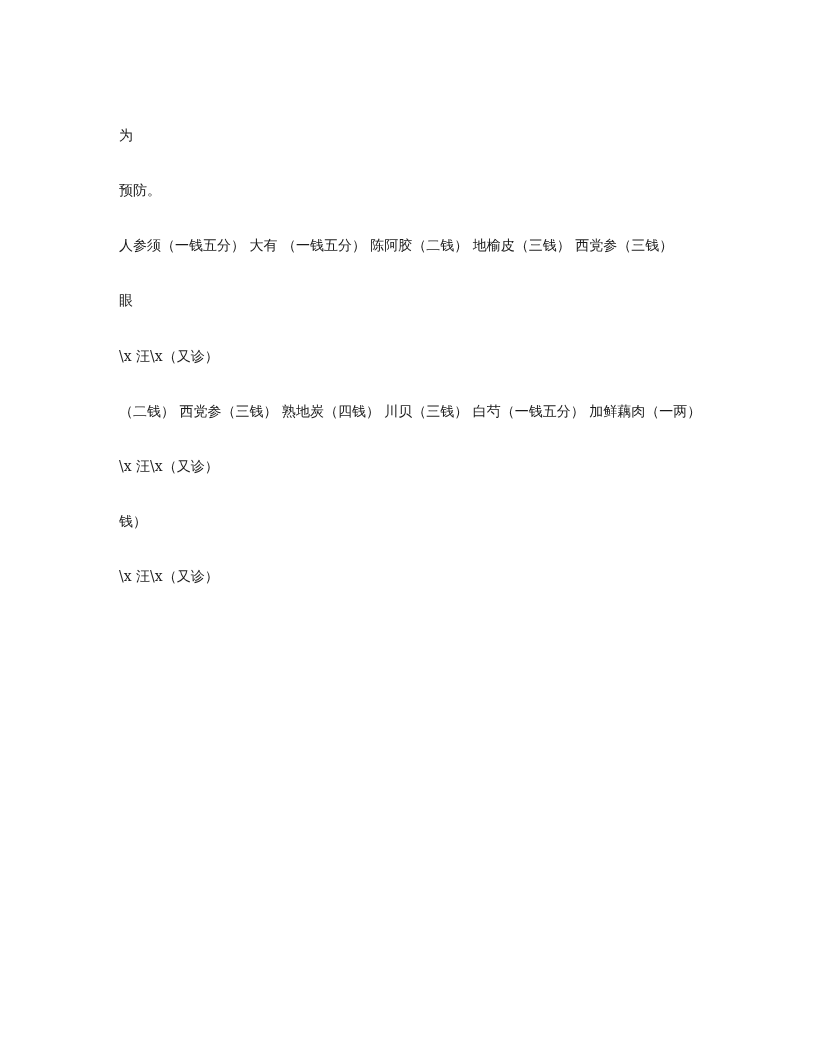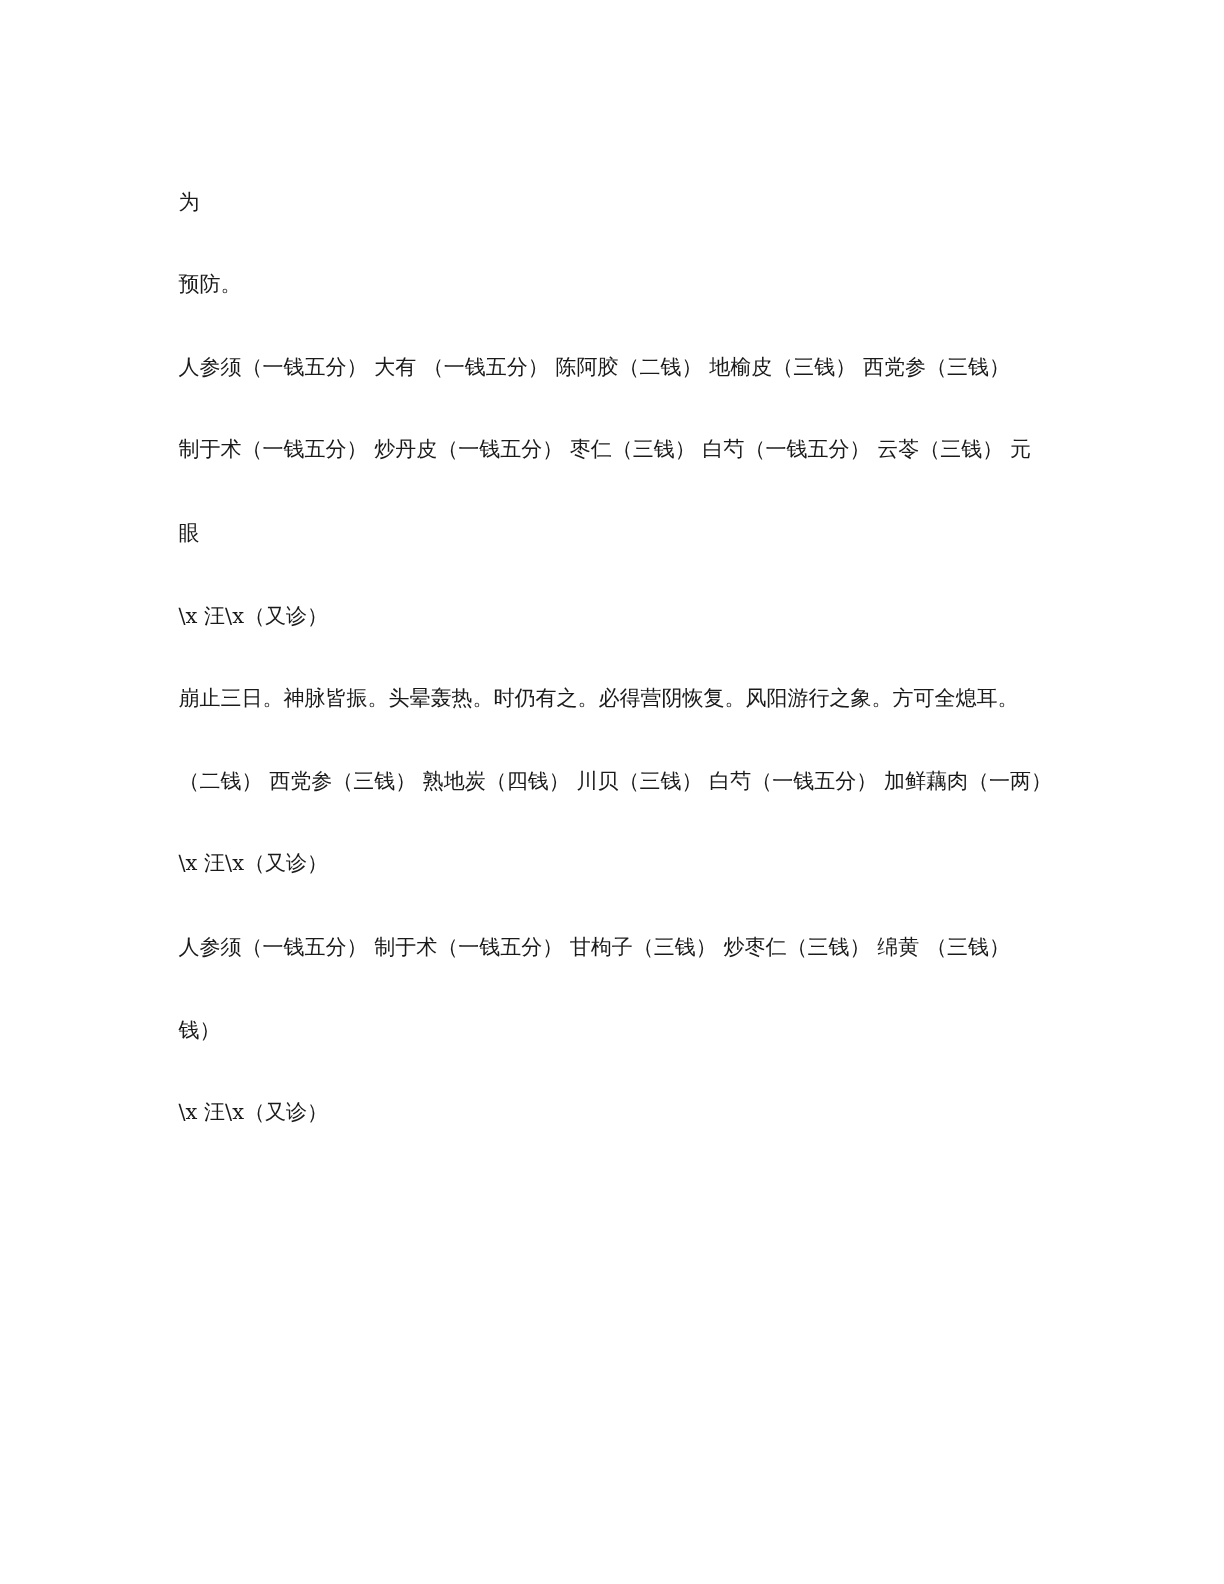--- a/index.html
+++ b/index.html
@@ -17,27 +17,24 @@
   }
   .line { height: 18.4px; }
 </style>
 </head>
 <body>
 
 <div class="page">
   <div class="line">为</div>
   <div class="line">预防。</div>
   <div class="line">人参须（一钱五分） 大有 （一钱五分） 陈阿胶（二钱） 地榆皮（三钱） 西党参（三钱）</div>
-  <div class="line">制于术（一钱五分） 炒丹皮（一钱五分） 枣仁（三钱） 白芍（一钱五分） 云苓（三钱） 元</div>
   <div class="line">眼</div>
   <div class="line">\x 汪\x（又诊）</div>
-  <div class="line">崩止三日。神脉皆振。头晕轰热。时仍有之。必得营阴恢复。风阳游行之象。方可全熄耳。</div>
   <div class="line">（二钱） 西党参（三钱） 熟地炭（四钱） 川贝（三钱） 白芍（一钱五分） 加鲜藕肉（一两）</div>
   <div class="line">\x 汪\x（又诊）</div>
-  <div class="line">人参须（一钱五分） 制于术（一钱五分） 甘枸子（三钱） 炒枣仁（三钱） 绵黄 （三钱）</div>
   <div class="line">钱）</div>
   <div class="line">\x 汪\x（又诊）</div>
   
   
   
   
   
   
   
   

